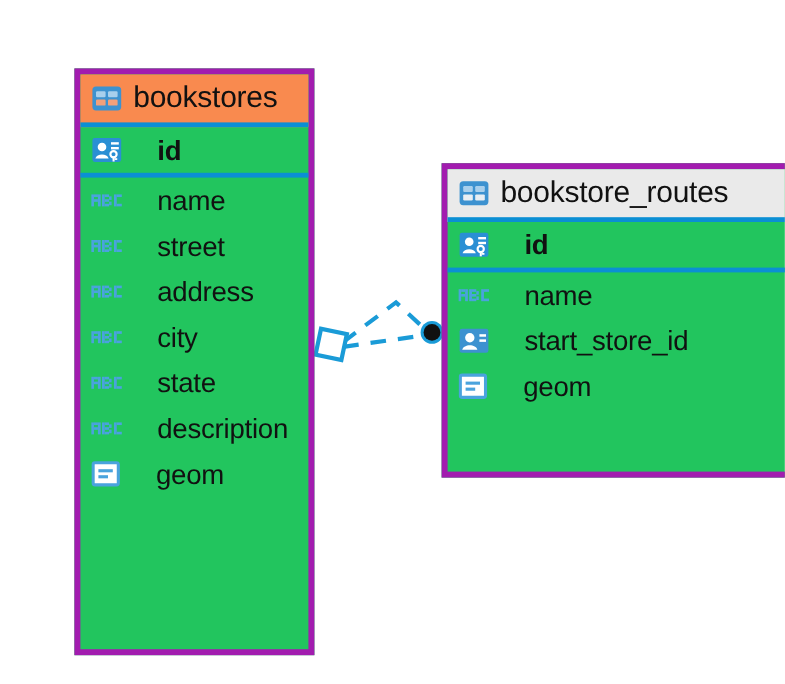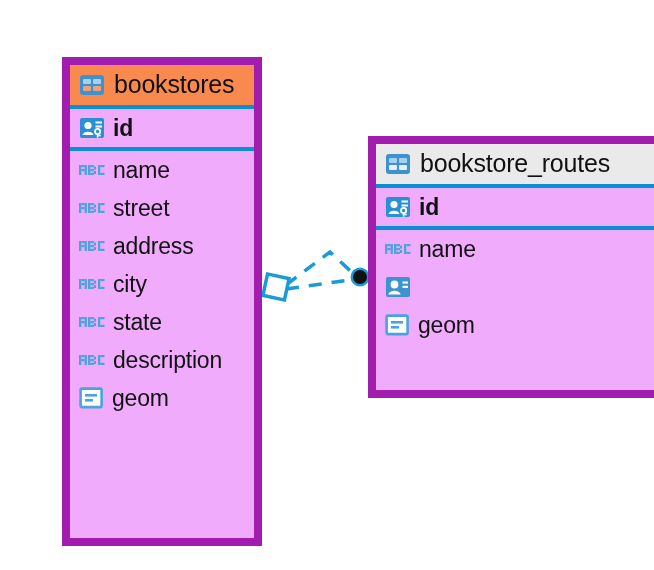--- a/index.html
+++ b/index.html
@@ -16,22 +16,22 @@
   }
 
   .canvas {
     position: absolute;
     inset: 0;
   }
 
   
   .entity {
     position: absolute;
-    background: #f0abfc;
-    border: 8px solid #a21caf;
+    background: #22c55e;
+    border: 5px solid #a21caf;
     box-sizing: border-box;
   }
 
   .entity-header {
     display: flex;
     align-items: center;
     gap: 9px;
     padding: 5px 9px 6px 9px;
     box-sizing: border-box;
     border-bottom: 4px solid #0b8fd4;
@@ -58,20 +58,21 @@
   }
   .field-row.key-row {
     border-bottom: 4px solid #0b8fd4;
     height: 42px;
   }
   .field-name {
     font-size: 23px;
     color: #111111;
     white-space: nowrap;
     letter-spacing: -0.2px;
+    margin-left: 21px;
   }
   .field-row.key-row .field-name { font-weight: bold; }
 
   
   .icon {
     flex: 0 0 auto;
     display: inline-flex;
     align-items: center;
     justify-content: center;
   }
@@ -355,20 +356,21 @@
       <div class="field-row">
         <span class="icon">
           <svg width="26" height="24" viewBox="0 0 26 24">
             <rect x="1" y="2" width="24" height="20" rx="2" fill="#3d92d0"></rect>
             <circle cx="9.5" cy="9.5" r="3.9" fill="#ffffff"></circle>
             <path d="M3.2 19.5 C4.3 14.4 14.7 14.4 15.8 19.5 Z" fill="#ffffff"></path>
             <rect x="17.5" y="6.5" width="5.5" height="2.1" fill="#ffffff"></rect>
             <rect x="17.5" y="10.8" width="5.5" height="2.1" fill="#ffffff"></rect>
           </svg>
         </span>
+        <span class="field-name">start_store_id</span>
       </div>
 
 
       <div class="field-row">
         <span class="icon">
           <svg width="25" height="24" viewBox="0 0 25 24">
             <rect x="1.6" y="2.6" width="21" height="18.5" rx="1.5" fill="#ffffff" stroke="#4aa3dd" stroke-width="2.6"></rect>
             <rect x="6" y="8" width="12" height="2.6" fill="#4aa3dd"></rect>
             <rect x="6" y="13" width="8" height="2.6" fill="#4aa3dd"></rect>
           </svg>

